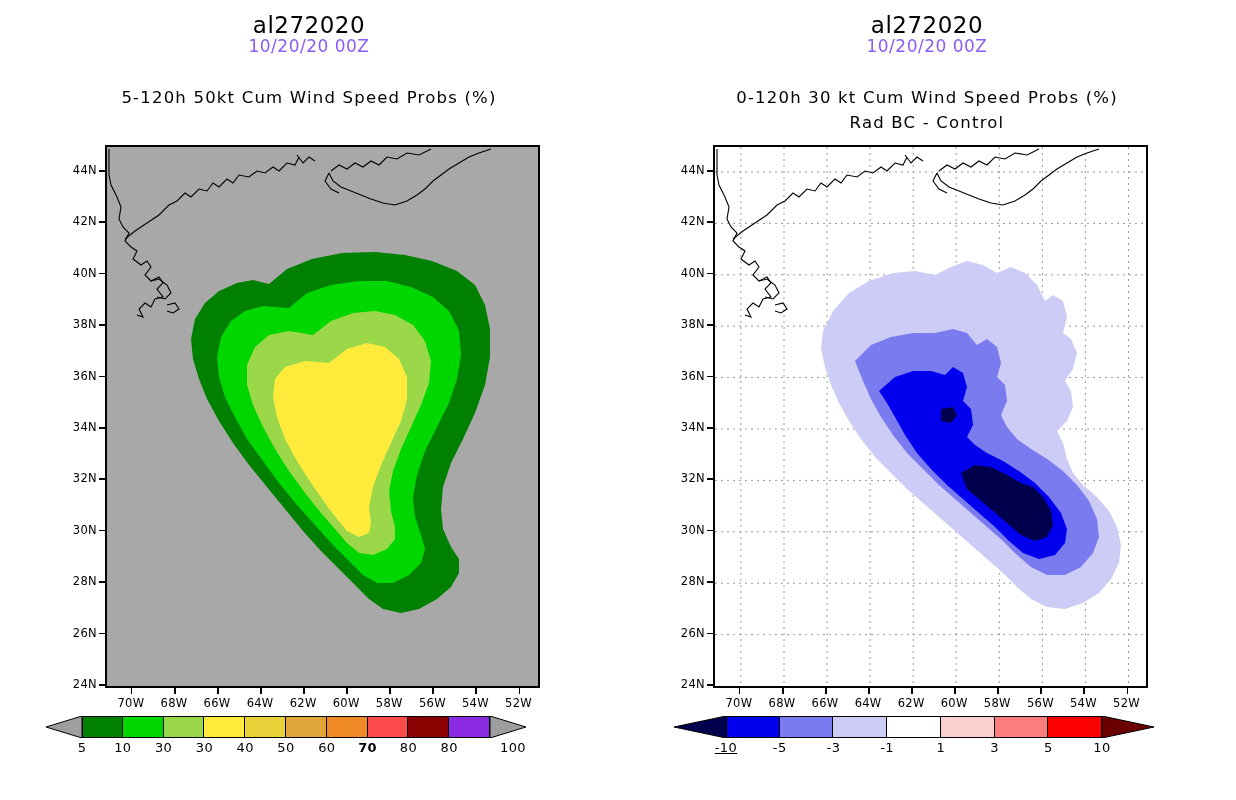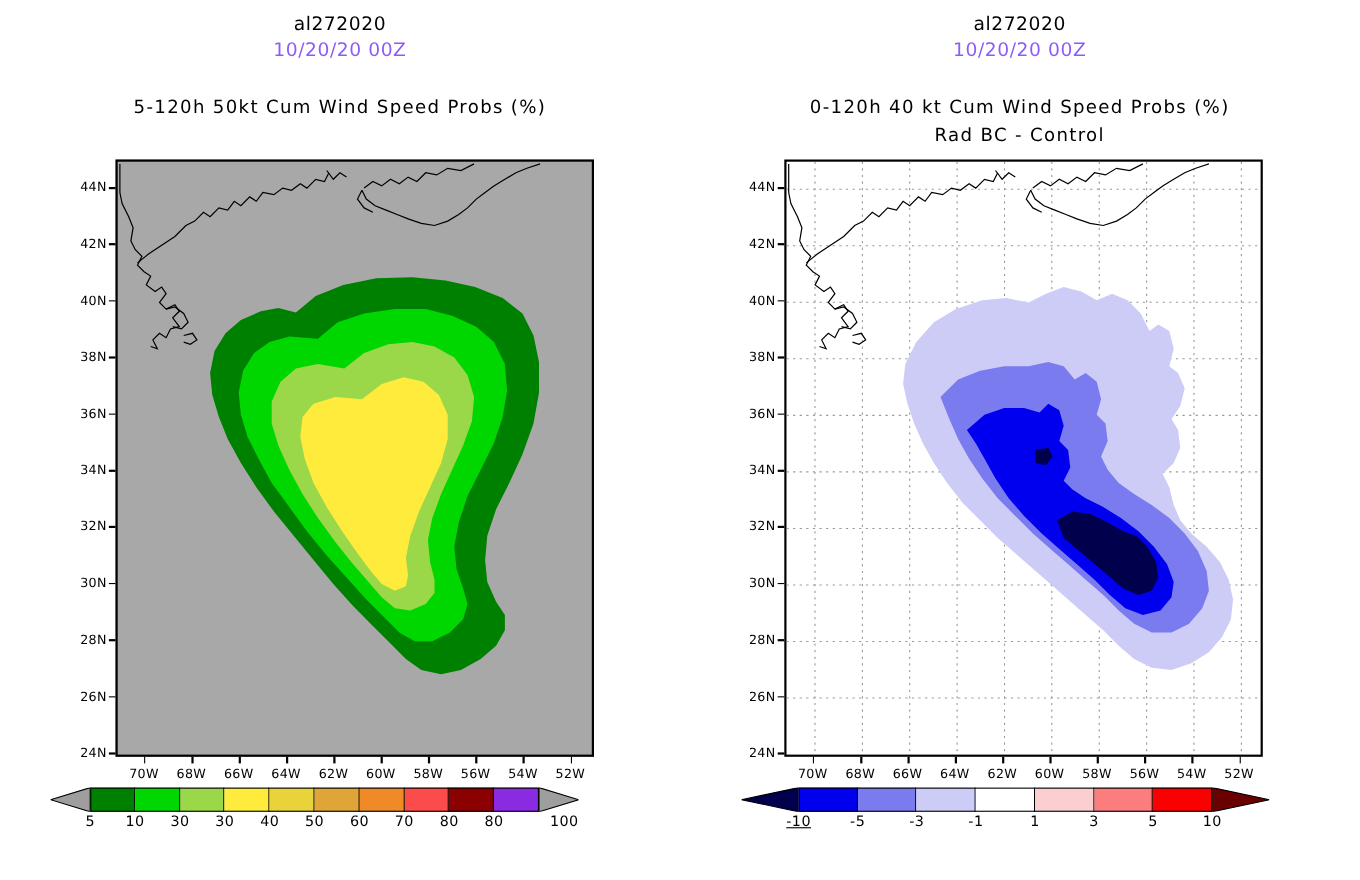--- a/index.html
+++ b/index.html
@@ -6,21 +6,21 @@
   body{
     width:1236px;height:800px;background:#ffffff;
     font-family:"DejaVu Sans",sans-serif;
     position:relative;overflow:hidden;
   }
   .panel{position:absolute;top:0;height:800px;width:618px;}
   .panel-left{left:0;}
   .panel-right{left:618px;}
 
   .title-block{position:absolute;left:0;width:618px;text-align:center;}
-  .t-storm{top:12px;font-size:17px;letter-spacing:.5px;color:#000;}
+  .t-storm{top:12px;font-size:23px;letter-spacing:.5px;color:#000;}
   .t-date{top:36px;font-size:17px;letter-spacing:.5px;color:#8b5cf6;}
   .t-main{top:88px;font-size:16.5px;letter-spacing:1.2px;color:#000;white-space:nowrap;}
   .t-sub{top:113px;font-size:16.5px;letter-spacing:1.2px;color:#000;}
 
   .plot-wrap{position:absolute;}
   .plot-frame{
     position:absolute;left:0;top:0;
     border:2px solid #000;
     box-sizing:border-box;
     overflow:hidden;
@@ -183,33 +183,33 @@
       <polygon points="36,11 0,0 0,22" fill="#9e9e9e" stroke="#000" stroke-width="1"></polygon>
     </svg>
     <div class="cbar-labels" id="cb-left-labels" style="left:36px;width:408px;">
         <div class="cbar-lab" style="left: 0px;">5</div>
         <div class="cbar-lab" style="left: 40.8px;">10</div>
         <div class="cbar-lab" style="left: 81.6px;">30</div>
         <div class="cbar-lab" style="left: 122.4px;">30</div>
         <div class="cbar-lab" style="left: 163.2px;">40</div>
         <div class="cbar-lab" style="left: 204px;">50</div>
         <div class="cbar-lab" style="left: 244.8px;">60</div>
-        <div class="cbar-lab" style="left: 285.6px;">70</div>
+        <div class="cbar-lab" style="left: 285.6px; font-weight: bold;">70</div>
         <div class="cbar-lab" style="left: 326.4px;">80</div>
         <div class="cbar-lab" style="left: 367.2px;">80</div>
         <div class="cbar-lab" style="left: 431px;">100</div>
       </div>
   </div>
 </div>
 
 <div class="panel panel-right">
 
   <div class="title-block t-storm">al272020</div>
   <div class="title-block t-date">10/20/20 00Z</div>
-  <div class="title-block t-main">0-120h 40 kt Cum Wind Speed Probs (%)</div>
+  <div class="title-block t-main">0-120h 30 kt Cum Wind Speed Probs (%)</div>
   <div class="title-block t-sub">Rad BC - Control</div>
 
   <div class="plot-wrap plot-right" style="left:95px;top:145px;width:435px;height:543px;">
     <div class="plot-frame" style="width:435px;height:543px;">
       <svg width="431" height="539" viewBox="0 0 431 539">
 
         <g stroke="#999999" stroke-width="1" stroke-dasharray="2,4">
           <line x1="25.9" y1="0" x2="25.9" y2="539"></line>
           <line x1="69" y1="0" x2="69" y2="539"></line>
           <line x1="112" y1="0" x2="112" y2="539"></line>

